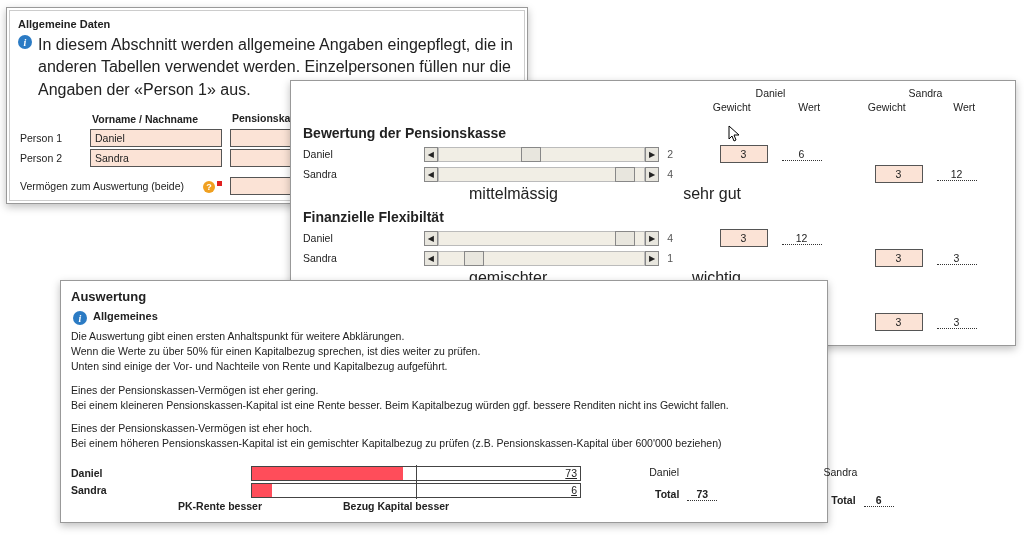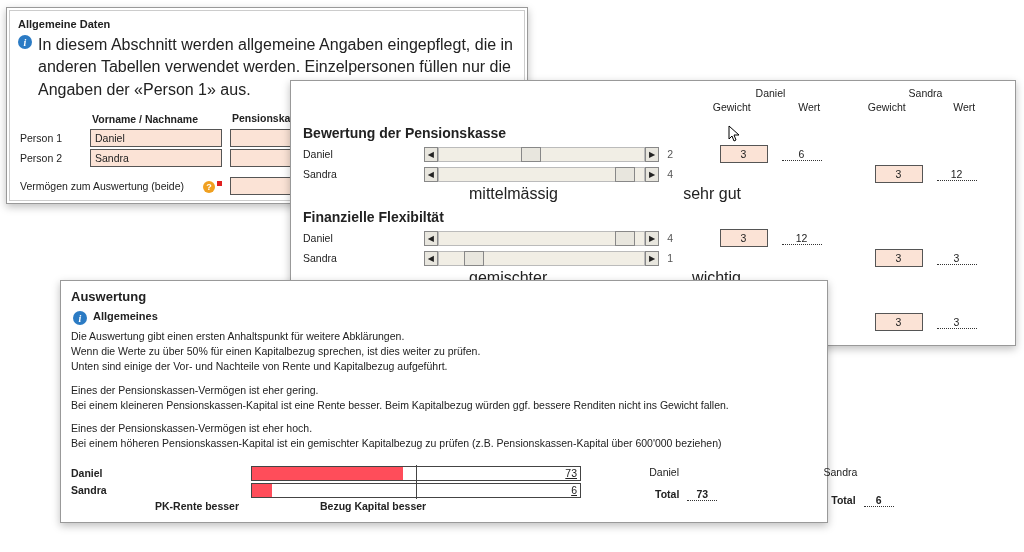--- a/index.html
+++ b/index.html
@@ -112,21 +112,21 @@
   .bar-row { display:flex; align-items:center; margin-bottom:2px; }
   .bar-row .nm { width: 180px; font-size:10.5px; font-weight:bold; }
   .bar-track {
     width: 330px; height:15px; border:1px solid #444; position:relative; background:#fff;
   }
   .bar-fill { position:absolute; left:0; top:0; bottom:0; background:#ff4d5a; }
   .bar-mid { position:absolute; left:50%; top:-2px; bottom:-2px; width:1px; background:#444; }
   .bar-num {
     position:absolute; right:3px; top:0; font-size:10.5px; text-decoration:underline;
   }
-  .bar-labels { display:flex; width:330px; margin-left:84px; font-size:10.5px; font-weight:bold; }
+  .bar-labels { display:flex; width:330px; margin-left:107px; font-size:10.5px; font-weight:bold; }
   .bar-labels .l { flex:1; text-align:left; }
   .bar-labels .r { flex:1; text-align:left; }
   
   .totals-block { display:flex; gap:70px; font-size:10.5px; padding-top:0; }
   .totals-block .col { text-align:center; }
   .totals-block .hdr { margin-bottom:10px; }
   .totals-block .line { display:flex; gap:8px; align-items:flex-start;margin-left:44px; }
   .totals-block .lbl { font-weight:bold; }
   .totals-block .val { border-bottom:1px dotted #333; min-width:30px; text-align:center; font-weight:bold; }
   

